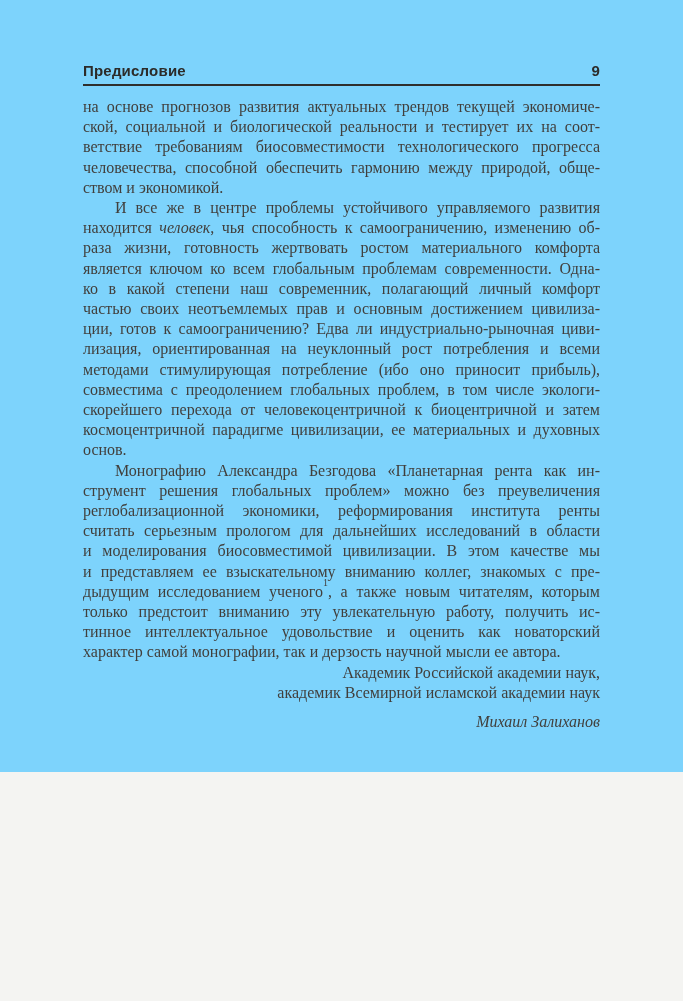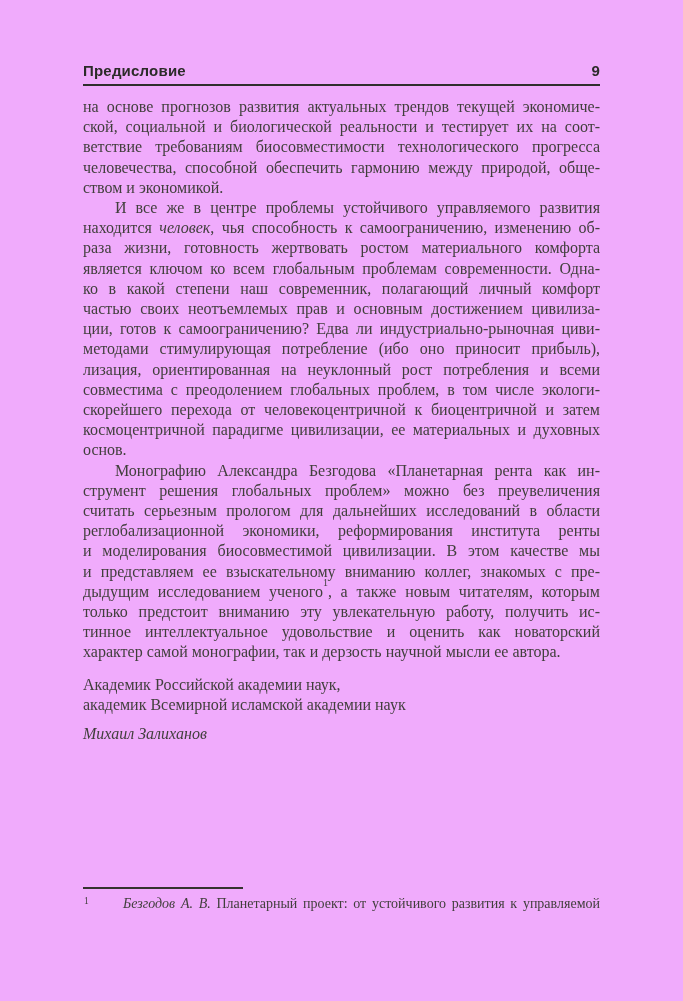--- a/index.html
+++ b/index.html
@@ -3,22 +3,22 @@
 <meta charset="utf-8">
 <style>
   html,body{margin:0;padding:0;}
   body{
     width:683px;height:1001px;
     background:#f4f4f2;
     font-family:"Liberation Serif", serif;
   }
   .page{
     position:relative;
-    width:683px;height:1001px;
-    background:#f0abfc;
+    width:683px;height:772px;
+    background:#7dd3fc;
     overflow:hidden;
     color:#413f3c;
   }
   
   .running-header{
     position:absolute;left:83px;right:83px;top:62px;
     display:flex;justify-content:space-between;align-items:baseline;
     font-family:"Liberation Sans", sans-serif;
     font-weight:bold;font-size:15px;line-height:18px;
     color:#2c2b29;letter-spacing:0.2px;
@@ -36,21 +36,21 @@
     text-align-last:justify;
   }
   .line.last{text-align-last:left;}
   .line.indent{text-indent:32px;}
   .line em{font-style:italic;}
   .line sup, .fn-sup{
     font-size:10px;line-height:0;
     position:relative;top:-5px;
   }
   
-  .signature{margin-top:12px;text-align:left;}
+  .signature{margin-top:0;text-align:right;}
   .sig-line{line-height:20.2px;}
   .sig-name{margin-top:9px;font-style:italic;line-height:20.2px;}
   
   .footnote{
     position:absolute;left:83px;right:83px;top:887px;
     font-size:14px;line-height:19.6px;color:#413f3c;
   }
   .footnote-rule{
     width:160px;height:0;
     border-top:2px solid #35332f;
@@ -80,30 +80,30 @@
         <div class="line">ветствие требованиям биосовместимости технологического прогресса</div>
         <div class="line">человечества, способной обеспечить гармонию между природой, обще-</div>
         <div class="line last">ством и экономикой.</div>
         <div class="line indent">И все же в центре проблемы устойчивого управляемого развития</div>
         <div class="line">находится <em>человек</em>, чья способность к самоограничению, изменению об-</div>
         <div class="line">раза жизни, готовность жертвовать ростом материального комфорта</div>
         <div class="line">является ключом ко всем глобальным проблемам современности. Одна-</div>
         <div class="line">ко в какой степени наш современник, полагающий личный комфорт</div>
         <div class="line">частью своих неотъемлемых прав и основным достижением цивилиза-</div>
         <div class="line">ции, готов к самоограничению? Едва ли индустриально-рыночная циви-</div>
+        <div class="line">лизация, ориентированная на неуклонный рост потребления и всеми</div>
         <div class="line">методами стимулирующая потребление (ибо оно приносит прибыль),</div>
-        <div class="line">лизация, ориентированная на неуклонный рост потребления и всеми</div>
         <div class="line">совместима с преодолением глобальных проблем, в том числе экологи-</div>
         <div class="line">скорейшего перехода от человекоцентричной к биоцентричной и затем</div>
         <div class="line">космоцентричной парадигме цивилизации, ее материальных и духовных</div>
         <div class="line last">основ.</div>
         <div class="line indent">Монографию Александра Безгодова «Планетарная рента как ин-</div>
         <div class="line">струмент решения глобальных проблем» можно без преувеличения</div>
+        <div class="line">реглобализационной экономики, реформирования института ренты</div>
         <div class="line">считать серьезным прологом для дальнейших исследований в области</div>
-        <div class="line">реглобализационной экономики, реформирования института ренты</div>
         <div class="line">и моделирования биосовместимой цивилизации. В этом качестве мы</div>
         <div class="line">и представляем ее взыскательному вниманию коллег, знакомых с пре-</div>
         <div class="line">дыдущим исследованием ученого<sup>1</sup>, а также новым читателям, которым</div>
         <div class="line">только предстоит вниманию эту увлекательную работу, получить ис-</div>
         <div class="line">тинное интеллектуальное удовольствие и оценить как новаторский</div>
         <div class="line last">характер самой монографии, так и дерзость научной мысли ее автора.</div>
       </div>
 
     <div class="signature">
       <div class="sig-line">Академик Российской академии наук,</div>

